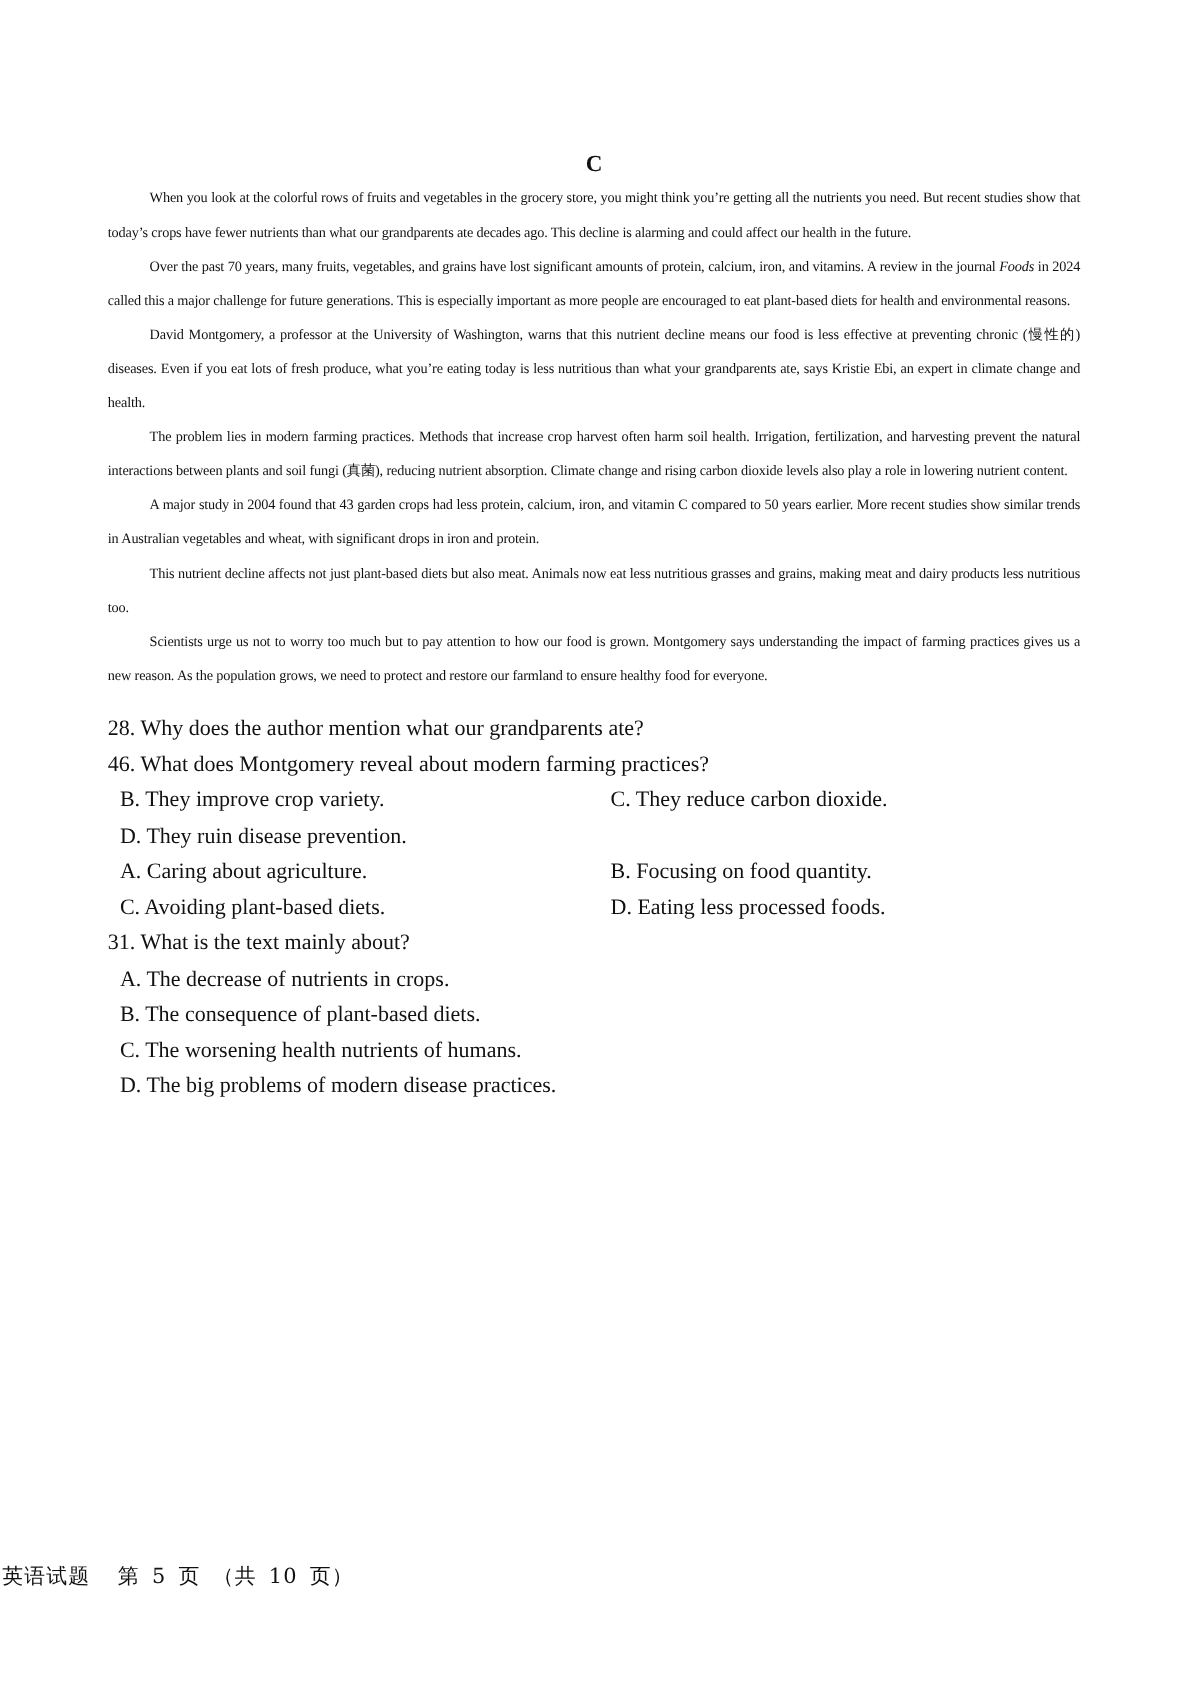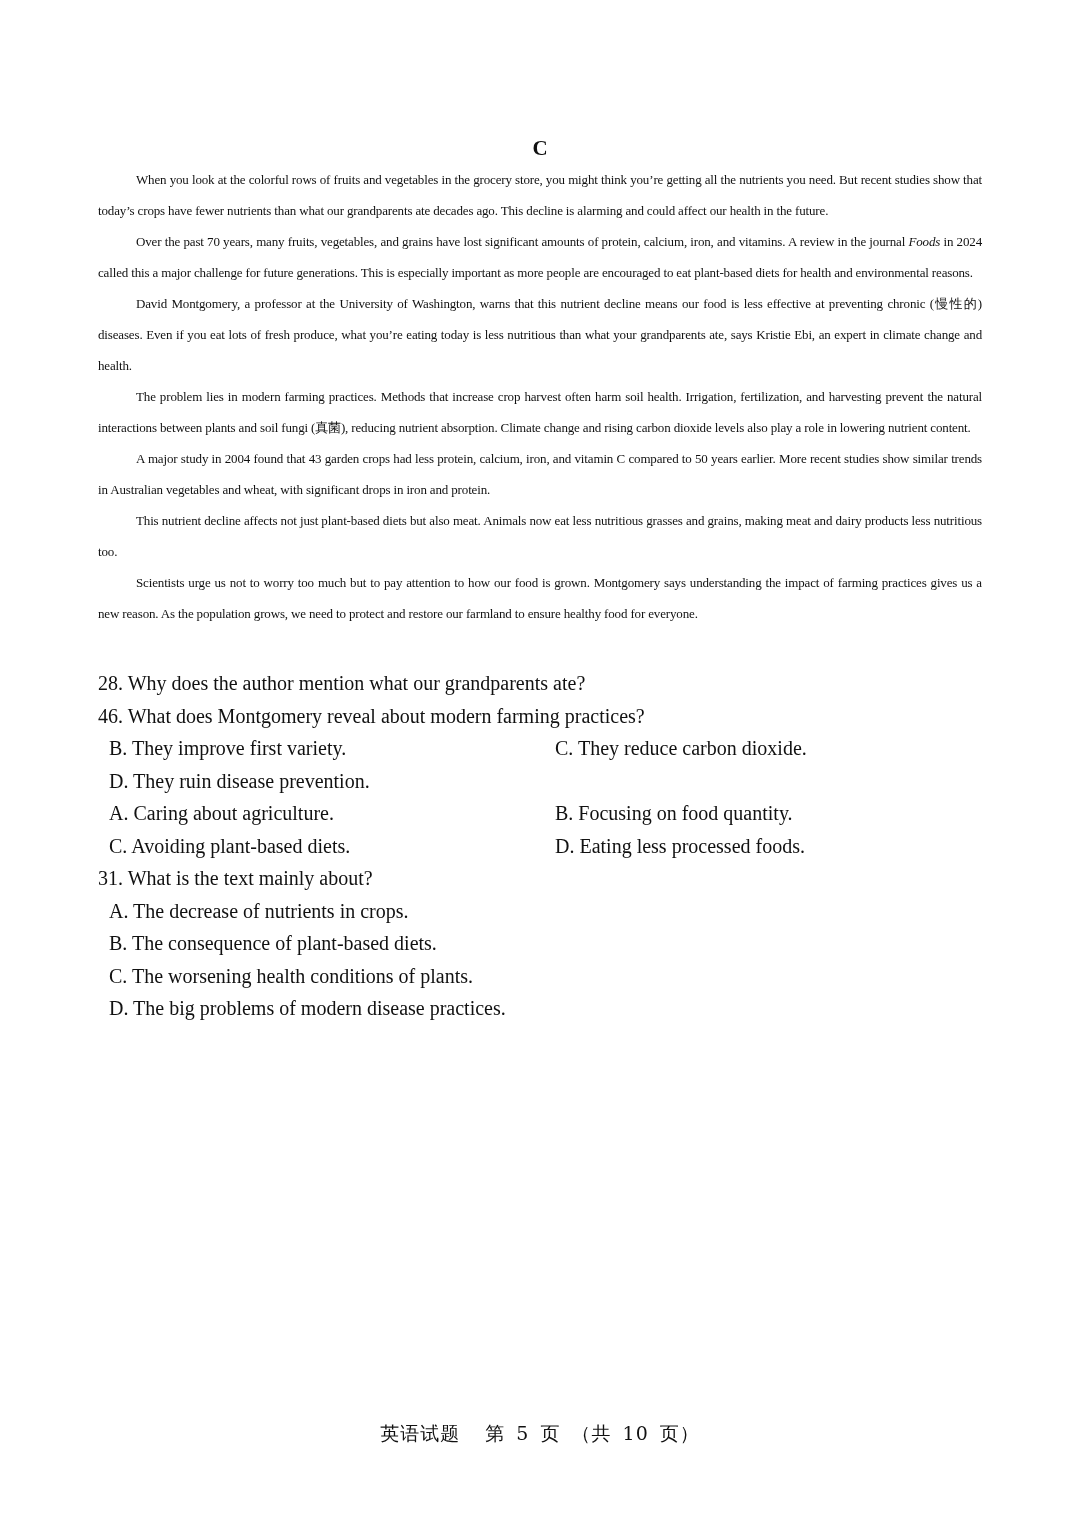--- a/index.html
+++ b/index.html
@@ -34,21 +34,21 @@
       font-size: 13px;
       line-height: 31px;
       text-align: justify;
       text-indent: 38px;
       letter-spacing: -0.15px;
     }
     .passage em {
       font-style: italic;
     }
     .questions {
-      margin-top: 38px;
+      margin-top: 17px;
     }
     .question {
       font-size: 20px;
     }
     .q-stem {
       line-height: 32.5px;
       height: 32.5px;
       white-space: nowrap;
     }
     .opts-grid {
@@ -62,21 +62,20 @@
     .opt {
       line-height: 32.5px;
       height: 32.5px;
       white-space: nowrap;
     }
     .footer {
       position: absolute;
       left: 0;
       width: 1080px;
       top: 1418px;
-      text-align: center;
       font-size: 19px;
       line-height: 30px;
       letter-spacing: 1px;
       font-family: "DejaVu Serif", "Liberation Serif", serif;
     }
     .footer span { margin: 0 2px; }
   </style>
 </head>
 <body>
 
@@ -96,41 +95,41 @@
 
   <div class="questions">
 
     <div class="question">
       <div class="q-stem">28. Why does the author mention what our grandparents ate?</div>
     </div>
 
     <div class="question">
       <div class="q-stem">46. What does Montgomery reveal about modern farming practices?</div>
       <div class="opts-grid">
-        <div class="opt">B. They improve first variety.</div>
+        <div class="opt">B. They improve crop variety.</div>
         <div class="opt">C. They reduce carbon dioxide.</div>
         <div class="opt">D. They ruin disease prevention.</div>
       </div>
     </div>
 
     <div class="question">
       <div class="opts-grid">
         <div class="opt">A. Caring about agriculture.</div>
         <div class="opt">B. Focusing on food quantity.</div>
         <div class="opt">C. Avoiding plant-based diets.</div>
         <div class="opt">D. Eating less processed foods.</div>
       </div>
     </div>
 
     <div class="question">
       <div class="q-stem">31. What is the text mainly about?</div>
       <div class="opts-list">
         <div class="opt">A. The decrease of nutrients in crops.</div>
         <div class="opt">B. The consequence of plant-based diets.</div>
-        <div class="opt">C. The worsening health conditions of plants.</div>
+        <div class="opt">C. The worsening health nutrients of humans.</div>
         <div class="opt">D. The big problems of modern disease practices.</div>
       </div>
     </div>
 
   </div>
 </div>
 
 <div class="footer">
   <span>英语试题</span>
   &nbsp;

